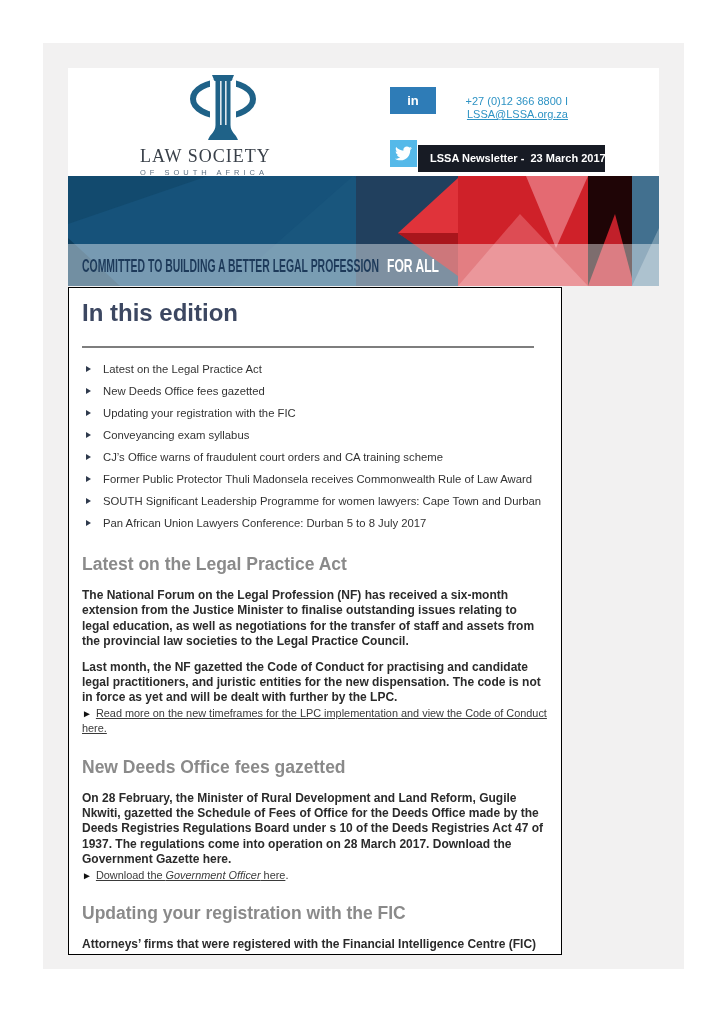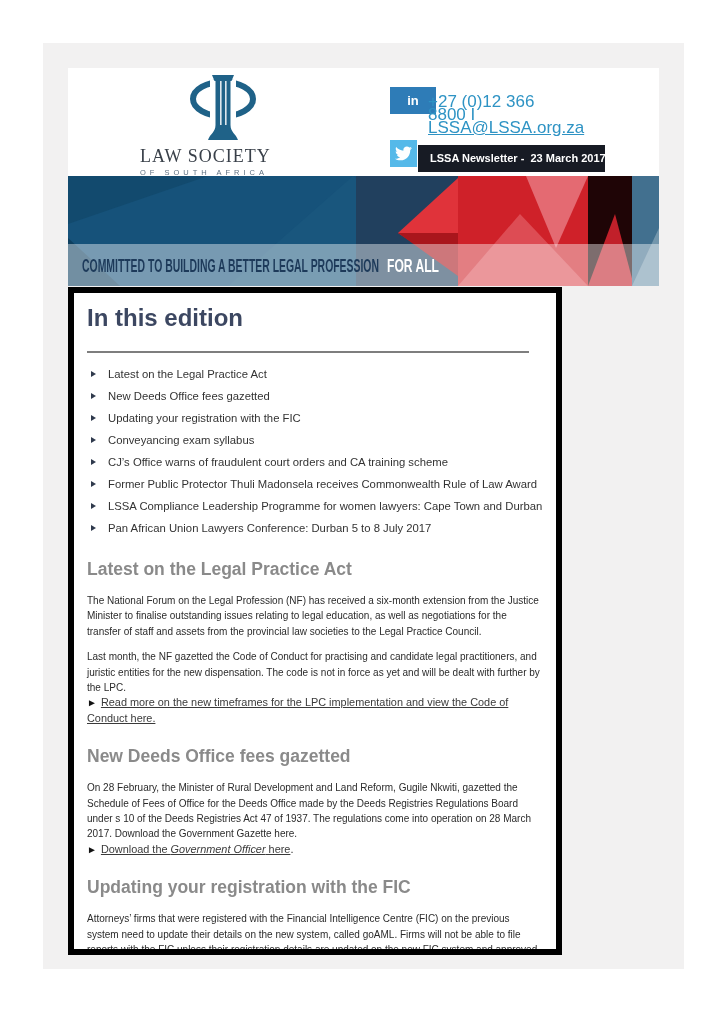--- a/index.html
+++ b/index.html
@@ -24,60 +24,60 @@
   }
   .logo-sub{
     font-size:7.5px;color:#5e7081;letter-spacing:4px;margin-top:3px;white-space:nowrap;
   }
   .linkedin-icon{
     position:absolute;left:322px;top:19px;width:46px;height:27px;background:#2e7cb7;
     color:#ffffff;font-weight:bold;font-size:13px;display:flex;align-items:center;
     justify-content:center;cursor:pointer;
   }
   .contact{
-    position:absolute;left:360px;top:27px;width:140px;text-align:left;
-    font-size:17px;line-height:13px;color:#2e93c4;
+    position:absolute;left:360px;top:27px;width:140px;text-align:right;
+    font-size:11px;line-height:13px;color:#2e93c4;
   }
   .contact a{color:#2e93c4;text-decoration:underline;cursor:pointer;}
   .twitter-icon{
     position:absolute;left:322px;top:72px;width:27px;height:27px;background:#55b9e9;
     display:flex;align-items:center;justify-content:center;cursor:pointer;
   }
   .news-banner{
     position:absolute;left:350px;top:77px;width:187px;height:27px;background:#171b24;
     color:#ffffff;font-size:11px;font-weight:bold;line-height:27px;
     padding-left:12px;box-sizing:border-box;white-space:pre;
   }
   
   .hero{position:absolute;left:25px;top:133px;width:591px;height:110px;border-radius:13px;}
   
   .content-box{
     position:absolute;left:25px;top:244px;width:494px;height:668px;
-    background:#ffffff;border:6px solid #000000;box-sizing:border-box;overflow:hidden;
+    background:#ffffff;border:1px solid #000000;box-sizing:border-box;overflow:hidden;
   }
   .content-inner{padding:0 14px 0 13px;}
   .edition-title{
     font-size:24px;font-weight:bold;color:#3c4761;margin:11px 0 0 0;
   }
   .rule{height:2px;background:#7e7e7e;margin:19px 13px 10px 0;}
   ul.toc{list-style:none;margin:6px 0 0 0;padding:0;}
   ul.toc li{
     position:relative;padding-left:21px;font-size:11.3px;color:#333333;
     height:22px;line-height:22px;white-space:nowrap;
   }
   ul.toc li .tri{
     position:absolute;left:4px;top:7.5px;width:0;height:0;
     border-left:5px solid #2f3a4d;border-top:3.5px solid transparent;
     border-bottom:3.5px solid transparent;
   }
   h2.section-heading{
     font-size:17.5px;font-weight:bold;color:#8a8a8a;margin:20px 0 0 0;
   }
   p.body-text{
-    font-size:10px;line-height:15.4px;color:#2b2b2b;margin:13px 0 0 0;
+    font-size:12px;line-height:15.4px;color:#2b2b2b;margin:13px 0 0 0;font-weight:bold;
   }
   p.link-line{
     font-size:10.9px;line-height:15.4px;color:#2b2b2b;margin:0;
   }
   .link-arrow{color:#111111;margin-right:4px;font-size:10px;}
   a.doc-link{color:#3a3a3a;text-decoration:underline;cursor:pointer;}
   a.doc-link .ital{font-style:italic;}
 </style>
 </head>
 <body>
@@ -146,21 +146,21 @@
       <h1 class="edition-title">In this edition</h1>
       <div class="rule"></div>
 
       <ul class="toc">
         <li><span class="tri"></span><span>Latest on the Legal Practice Act</span></li>
         <li><span class="tri"></span><span>New Deeds Office fees gazetted</span></li>
         <li><span class="tri"></span><span>Updating your registration with the FIC</span></li>
         <li><span class="tri"></span><span>Conveyancing exam syllabus</span></li>
         <li><span class="tri"></span><span>CJ’s Office warns of fraudulent court orders and CA training scheme</span></li>
         <li><span class="tri"></span><span>Former Public Protector Thuli Madonsela receives Commonwealth Rule of Law Award</span></li>
-        <li><span class="tri"></span><span>LSSA Compliance Leadership Programme for women lawyers: Cape Town and Durban</span></li>
+        <li><span class="tri"></span><span>SOUTH Significant Leadership Programme for women lawyers: Cape Town and Durban</span></li>
         <li><span class="tri"></span><span>Pan African Union Lawyers Conference: Durban 5 to 8 July 2017</span></li>
       </ul>
 
       <h2 class="section-heading">Latest on the Legal Practice Act</h2>
       <p class="body-text">The National Forum on the Legal Profession (NF) has received a six-month extension from the Justice Minister to finalise outstanding issues relating to legal education, as well as negotiations for the transfer of staff and assets from the provincial law societies to the Legal Practice Council.</p>
       <p class="body-text" style="margin-top:10px;">Last month, the NF gazetted the Code of Conduct for practising and candidate legal practitioners, and juristic entities for the new dispensation. The code is not in force as yet and will be dealt with further by the LPC.</p>
       <p class="link-line"><span class="link-arrow">►</span><a class="doc-link">Read more on the new timeframes for the LPC implementation and view the Code of Conduct here.</a></p>
 
       <h2 class="section-heading">New Deeds Office fees gazetted</h2>
       <p class="body-text">On 28 February, the Minister of Rural Development and Land Reform, Gugile Nkwiti, gazetted the Schedule of Fees of Office for the Deeds Office made by the Deeds Registries Regulations Board under s 10 of the Deeds Registries Act 47 of 1937. The regulations come into operation on 28 March 2017. Download the Government Gazette here.</p>

